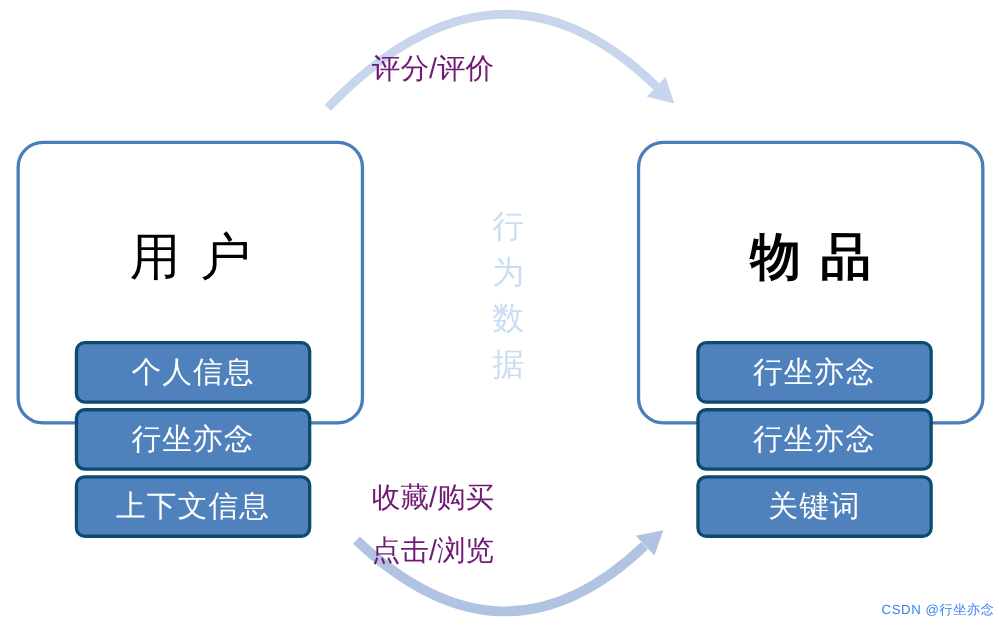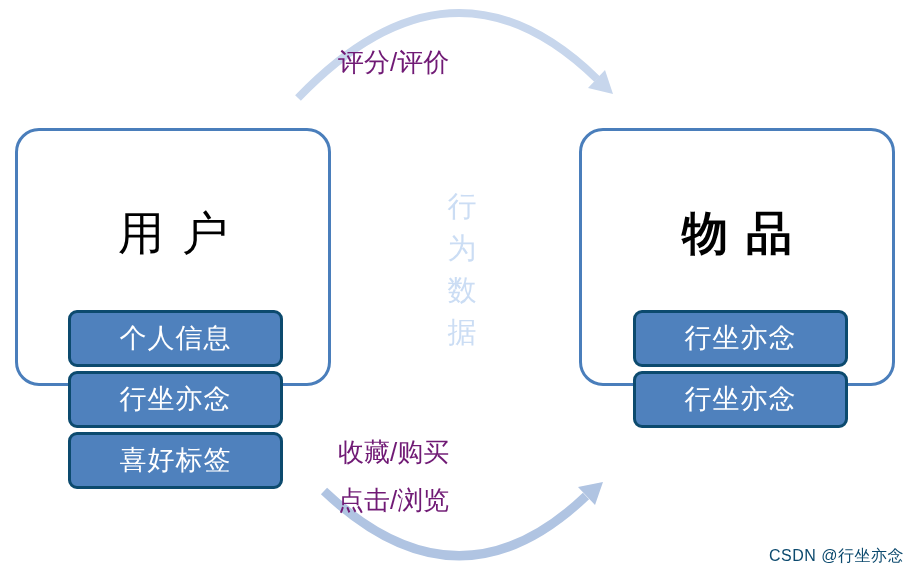--- a/index.html
+++ b/index.html
@@ -93,22 +93,22 @@
     color: #cbddf4;
     font-size: 29px;
     line-height: 42px;
     letter-spacing: 0;
     z-index: 1;
   }
   .watermark {
     position: absolute;
     top: 546px;
     right: 4px;
-    color: #0c4a6e;
-    font-size: 16px;
+    color: #3b82f6;
+    font-size: 12px;
     letter-spacing: 0.5px;
     white-space: nowrap;
   }
 </style>
 </head>
 <body>
 
 <div class="canvas">
 
   <svg class="arcs" viewBox="0 0 908 584" xmlns="http://www.w3.org/2000/svg">
@@ -122,26 +122,27 @@
     <div class="entity-title">用户</div>
   </div>
 
   <div class="entity-box right">
     <div class="entity-title">物品</div>
   </div>
 
   <div class="attr-stack left">
     <div class="attr">个人信息</div>
     <div class="attr">行坐亦念</div>
-    <div class="attr">喜好标签</div>
+    <div class="attr">上下文信息</div>
   </div>
 
   <div class="attr-stack right">
     <div class="attr">行坐亦念</div>
     <div class="attr">行坐亦念</div>
+    <div class="attr">关键词</div>
   </div>
 
   <div class="flow-label top">
     <div>评分/评价</div>
   </div>
 
   <div class="center-label">
     <div>行</div>
     <div>为</div>
     <div>数</div>

